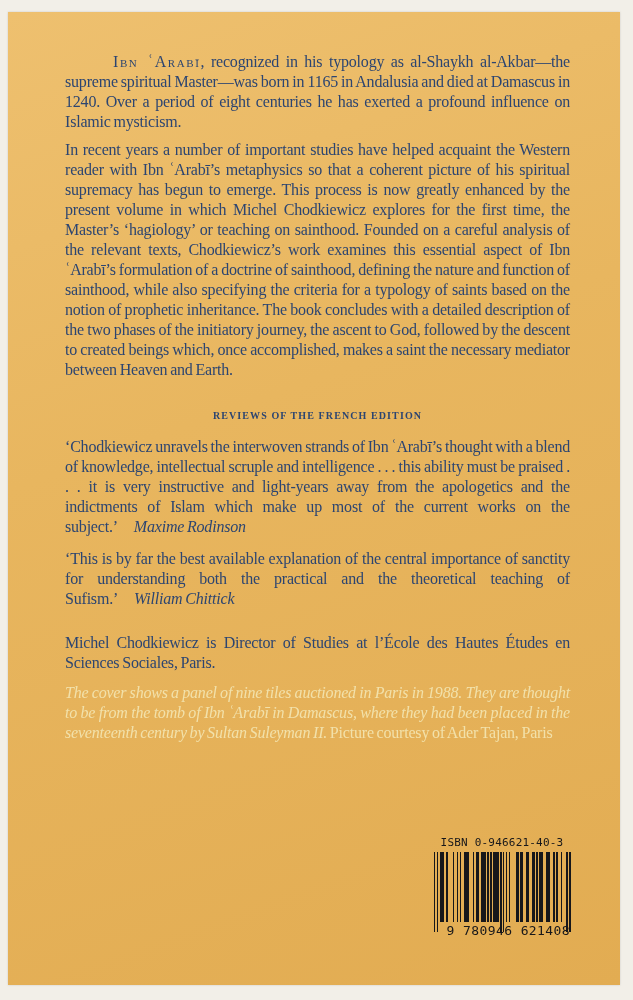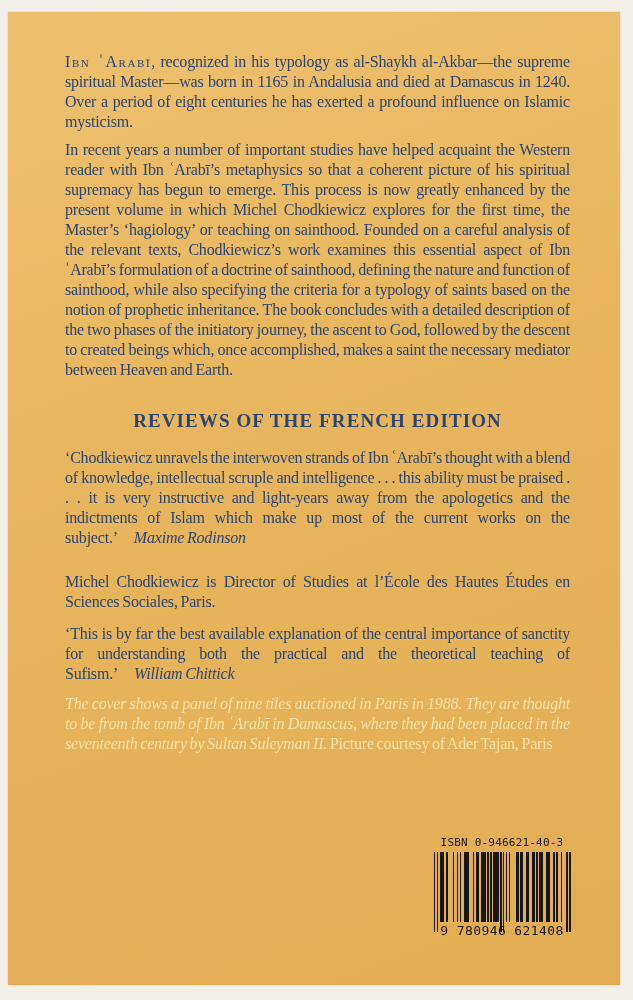--- a/index.html
+++ b/index.html
@@ -13,64 +13,64 @@
     position:absolute;left:8px;top:12px;width:612px;height:973px;
     background:linear-gradient(160deg,#eec06f 0%,#e8b65f 40%,#e2ac52 100%);
     box-shadow:0 0 2px rgba(0,0,0,0.15);
   }
   .content{padding:40px 50px 0 57px;}
   .para{
     margin:0;color:#2c4571;
     font-size:16px;line-height:20px;
     text-align:justify;letter-spacing:-0.2px;word-spacing:-1px;
   }
-  .sc{font-variant:small-caps;letter-spacing:1.6px;word-spacing:0;}
+  .sc{font-variant:small-caps;letter-spacing:1.6px;word-spacing:0;margin-left:48px;}
   .it{}
   .p2{margin-top:8px;}
   .reviews-heading{
     margin:30px 0 0 0;text-align:center;
-    font-size:19px;font-weight:bold;letter-spacing:1.1px;
+    font-size:10px;font-weight:bold;letter-spacing:1.1px;
     color:#2c4571;font-family:"Liberation Serif", serif;
   }
   .review1{margin-top:16px;}
   .review2{margin-top:12px;}
   .attr{font-style:italic;margin-left:16px;white-space:nowrap;}
   .bio{margin-top:24px;}
   .note{margin-top:10px;color:#f2e1aa;}
   .note em{font-style:italic;}
   .barcode{
     position:absolute;right:50px;top:824px;width:136px;
     color:#17171a;font-family:"DejaVu Sans Mono", monospace;
     text-align:center;
     padding-left:28px;
   }
   .isbn{font-size:11px;letter-spacing:0.2px;white-space:nowrap;}
   .bars{display:flex;height:70px;margin-top:3px;align-items:flex-start;}
   .bars div{flex:1;height:100%;}
   .bars .b{background:#17171a;}
   .bars .g{height:calc(100% + 10px);}
-  .digits{font-size:13px;letter-spacing:0.4px;margin-top:1px;text-align:center;white-space:nowrap;}
+  .digits{font-size:13px;letter-spacing:0.4px;margin-top:1px;text-align:right;white-space:nowrap;}
 </style>
 </head>
 <body>
 
 <div class="cover">
   <div class="content">
 
     <p class="para p1"><span class="sc">Ibn ʿArabī</span><span>, recognized in his typology as </span><span class="it">al-Shaykh al-Akbar</span><span>—the supreme spiritual Master—was born in 1165 in Andalusia and died at Damascus in 1240. Over a period of eight centuries he has exerted a profound influence on Islamic mysticism.</span></p>
 
     <p class="para p2">In recent years a number of important studies have helped acquaint the Western reader with Ibn ʿArabī’s metaphysics so that a coherent picture of his spiritual supremacy has begun to emerge. This process is now greatly enhanced by the present volume in which Michel Chodkiewicz explores for the first time, the Master’s ‘hagiology’ or teaching on sainthood. Founded on a careful analysis of the relevant texts, Chodkiewicz’s work examines this essential aspect of Ibn ʿArabī’s formulation of a doctrine of sainthood, defining the nature and function of sainthood, while also specifying the criteria for a typology of saints based on the notion of prophetic inheritance. The book concludes with a detailed description of the two phases of the initiatory journey, the ascent to God, followed by the descent to created beings which, once accomplished, makes a saint the necessary mediator between Heaven and Earth.</p>
 
     <h2 class="reviews-heading">REVIEWS OF THE FRENCH EDITION</h2>
 
     <p class="para review1"><span>‘Chodkiewicz unravels the interwoven strands of Ibn ʿArabī’s thought with a blend of knowledge, intellectual scruple and intelligence . . . this ability must be praised . . . it is very instructive and light-years away from the apologetics and the indictments of Islam which make up most of the current works on the subject.’</span><span class="attr">Maxime Rodinson</span></p>
 
+    <p class="para review2"><span>‘This is by far the best available explanation of the central importance of sanctity for understanding both the practical and the theoretical teaching of Sufism.’</span><span class="attr">William Chittick</span></p>
+
     <p class="para bio">Michel Chodkiewicz is Director of Studies at l’École des Hautes Études en Sciences Sociales, Paris.</p>
-
-    <p class="para review2"><span>‘This is by far the best available explanation of the central importance of sanctity for understanding both the practical and the theoretical teaching of Sufism.’</span><span class="attr">William Chittick</span></p>
 
     <p class="para note"><em>The cover shows a panel of nine tiles auctioned in Paris in 1988. They are thought to be from the tomb of Ibn ʿArabī in Damascus, where they had been placed in the seventeenth century by Sultan Suleyman II.</em><span> Picture courtesy of Ader Tajan, Paris</span></p>
 
   </div>
 
   <div class="barcode">
     <div class="isbn">ISBN 0-946621-40-3</div>
     <div class="bars" id="bars">
         <div class="b g"></div>
         <div></div>

